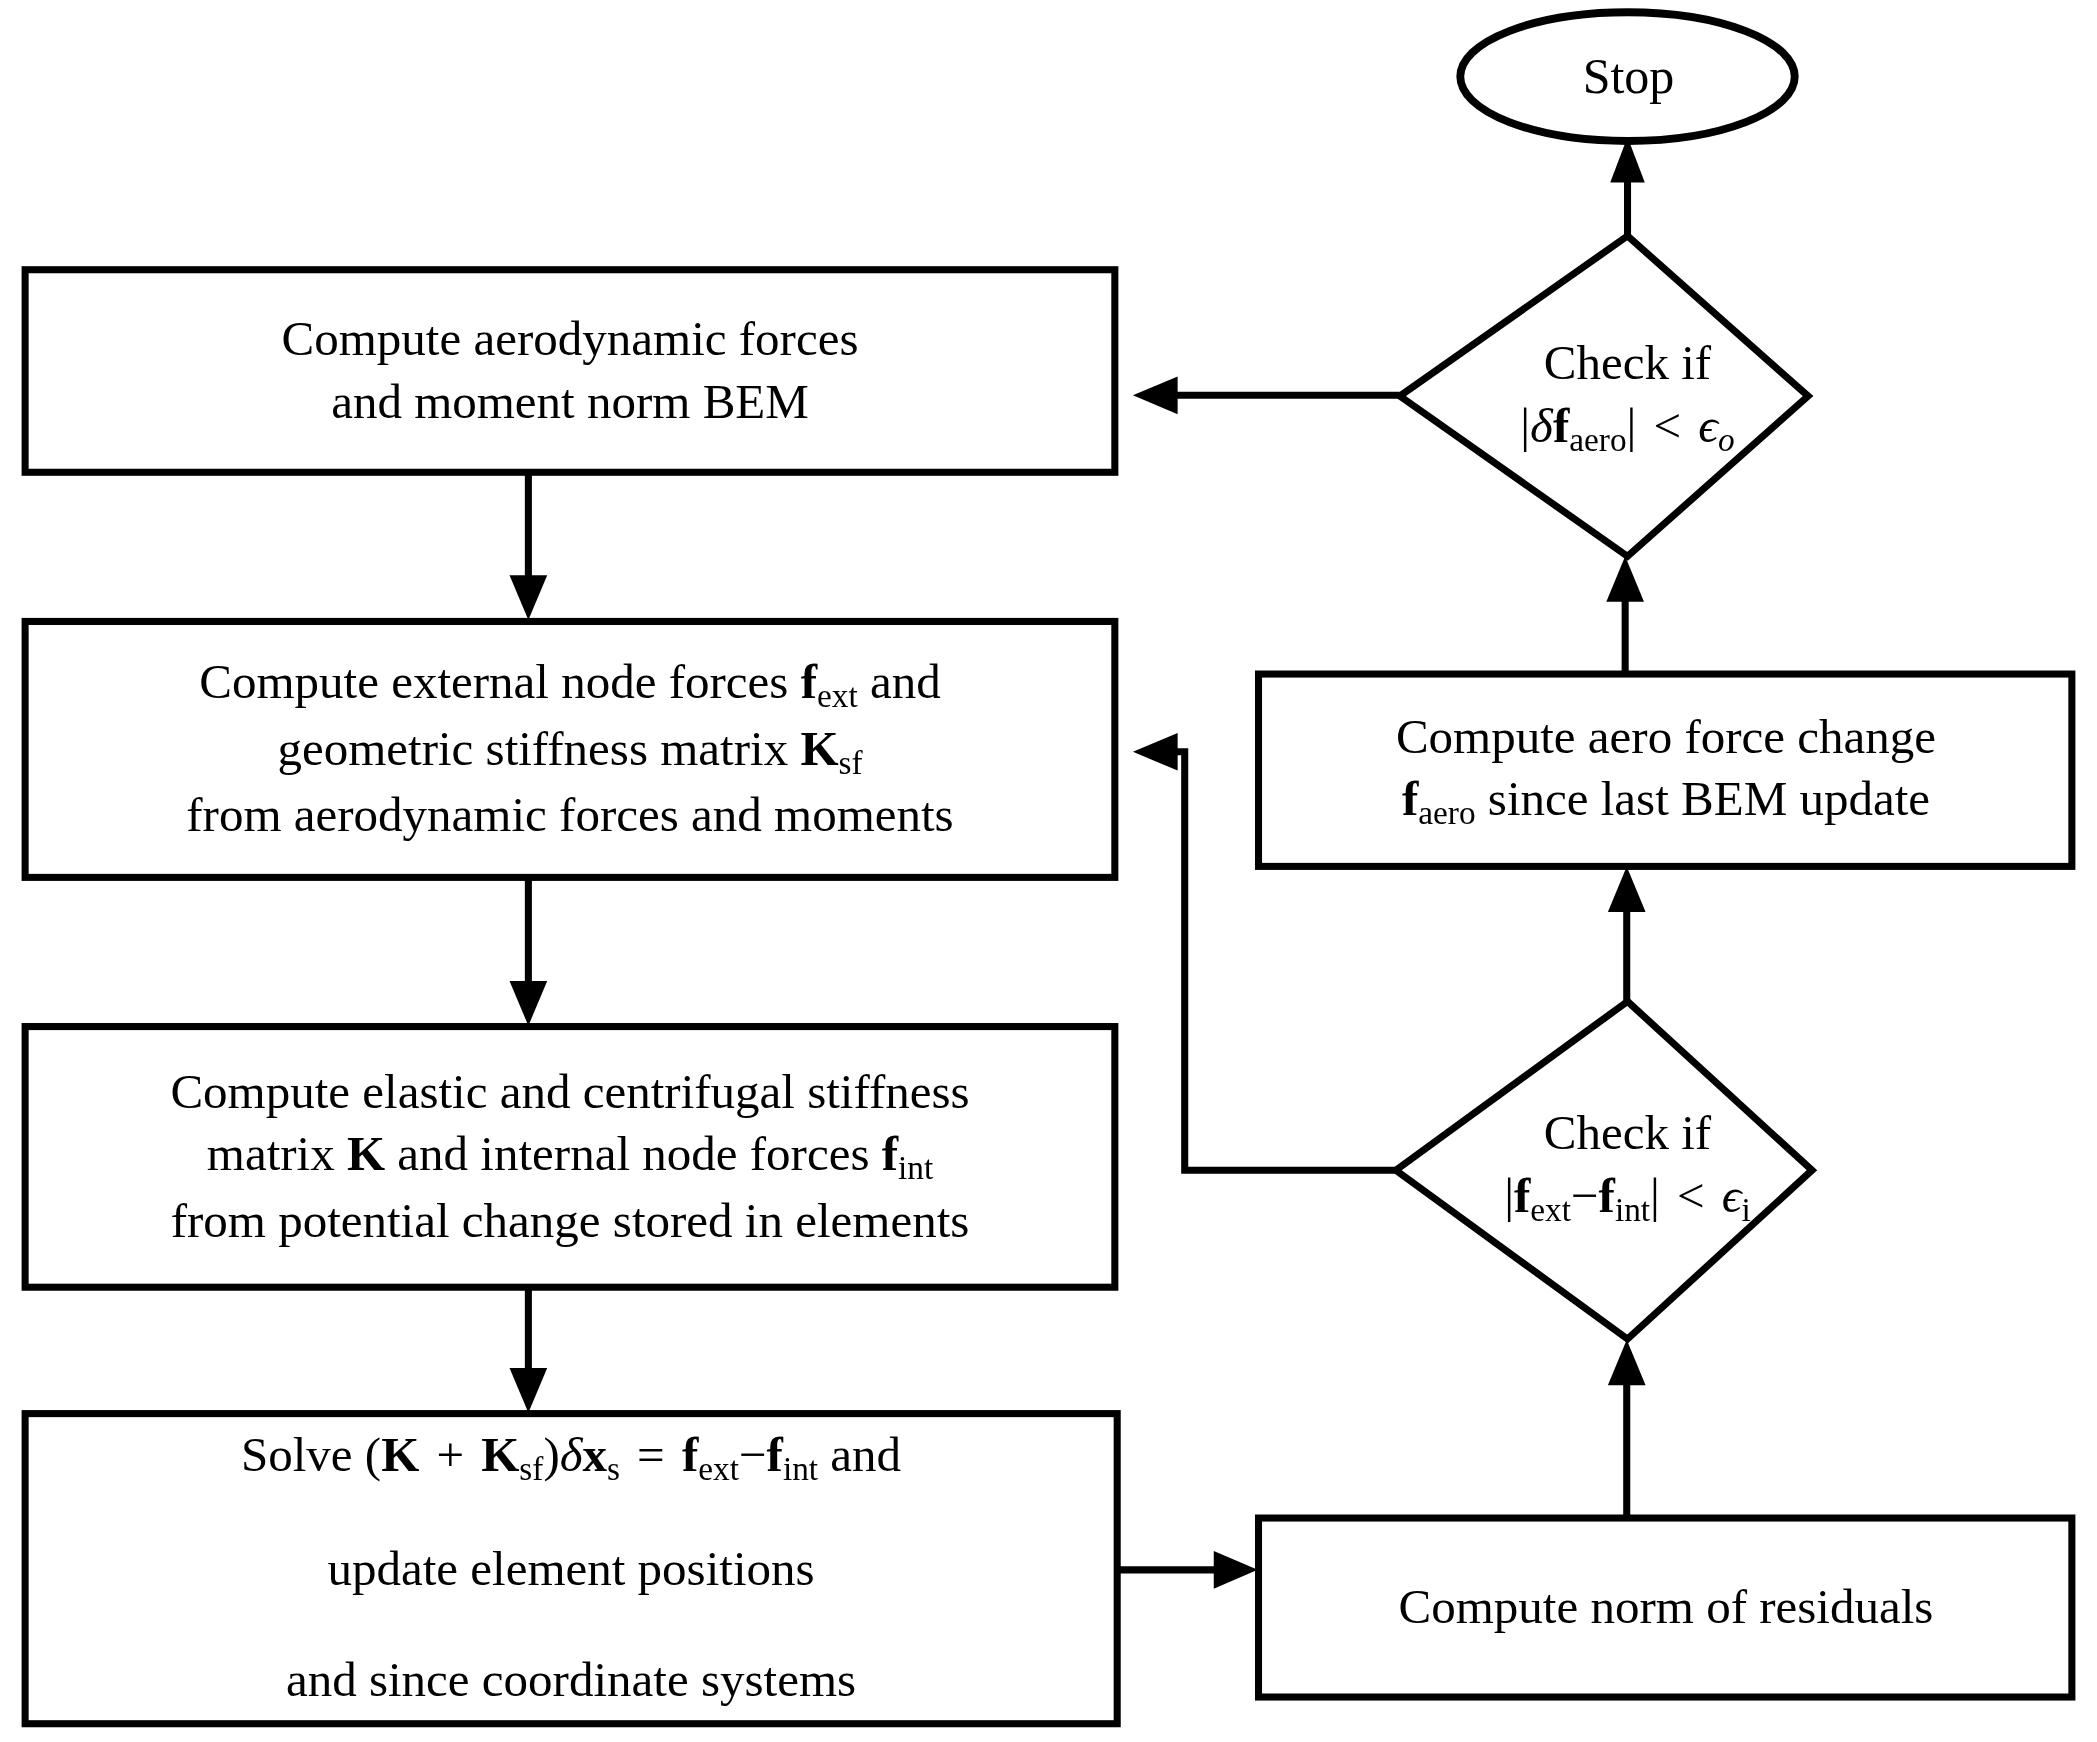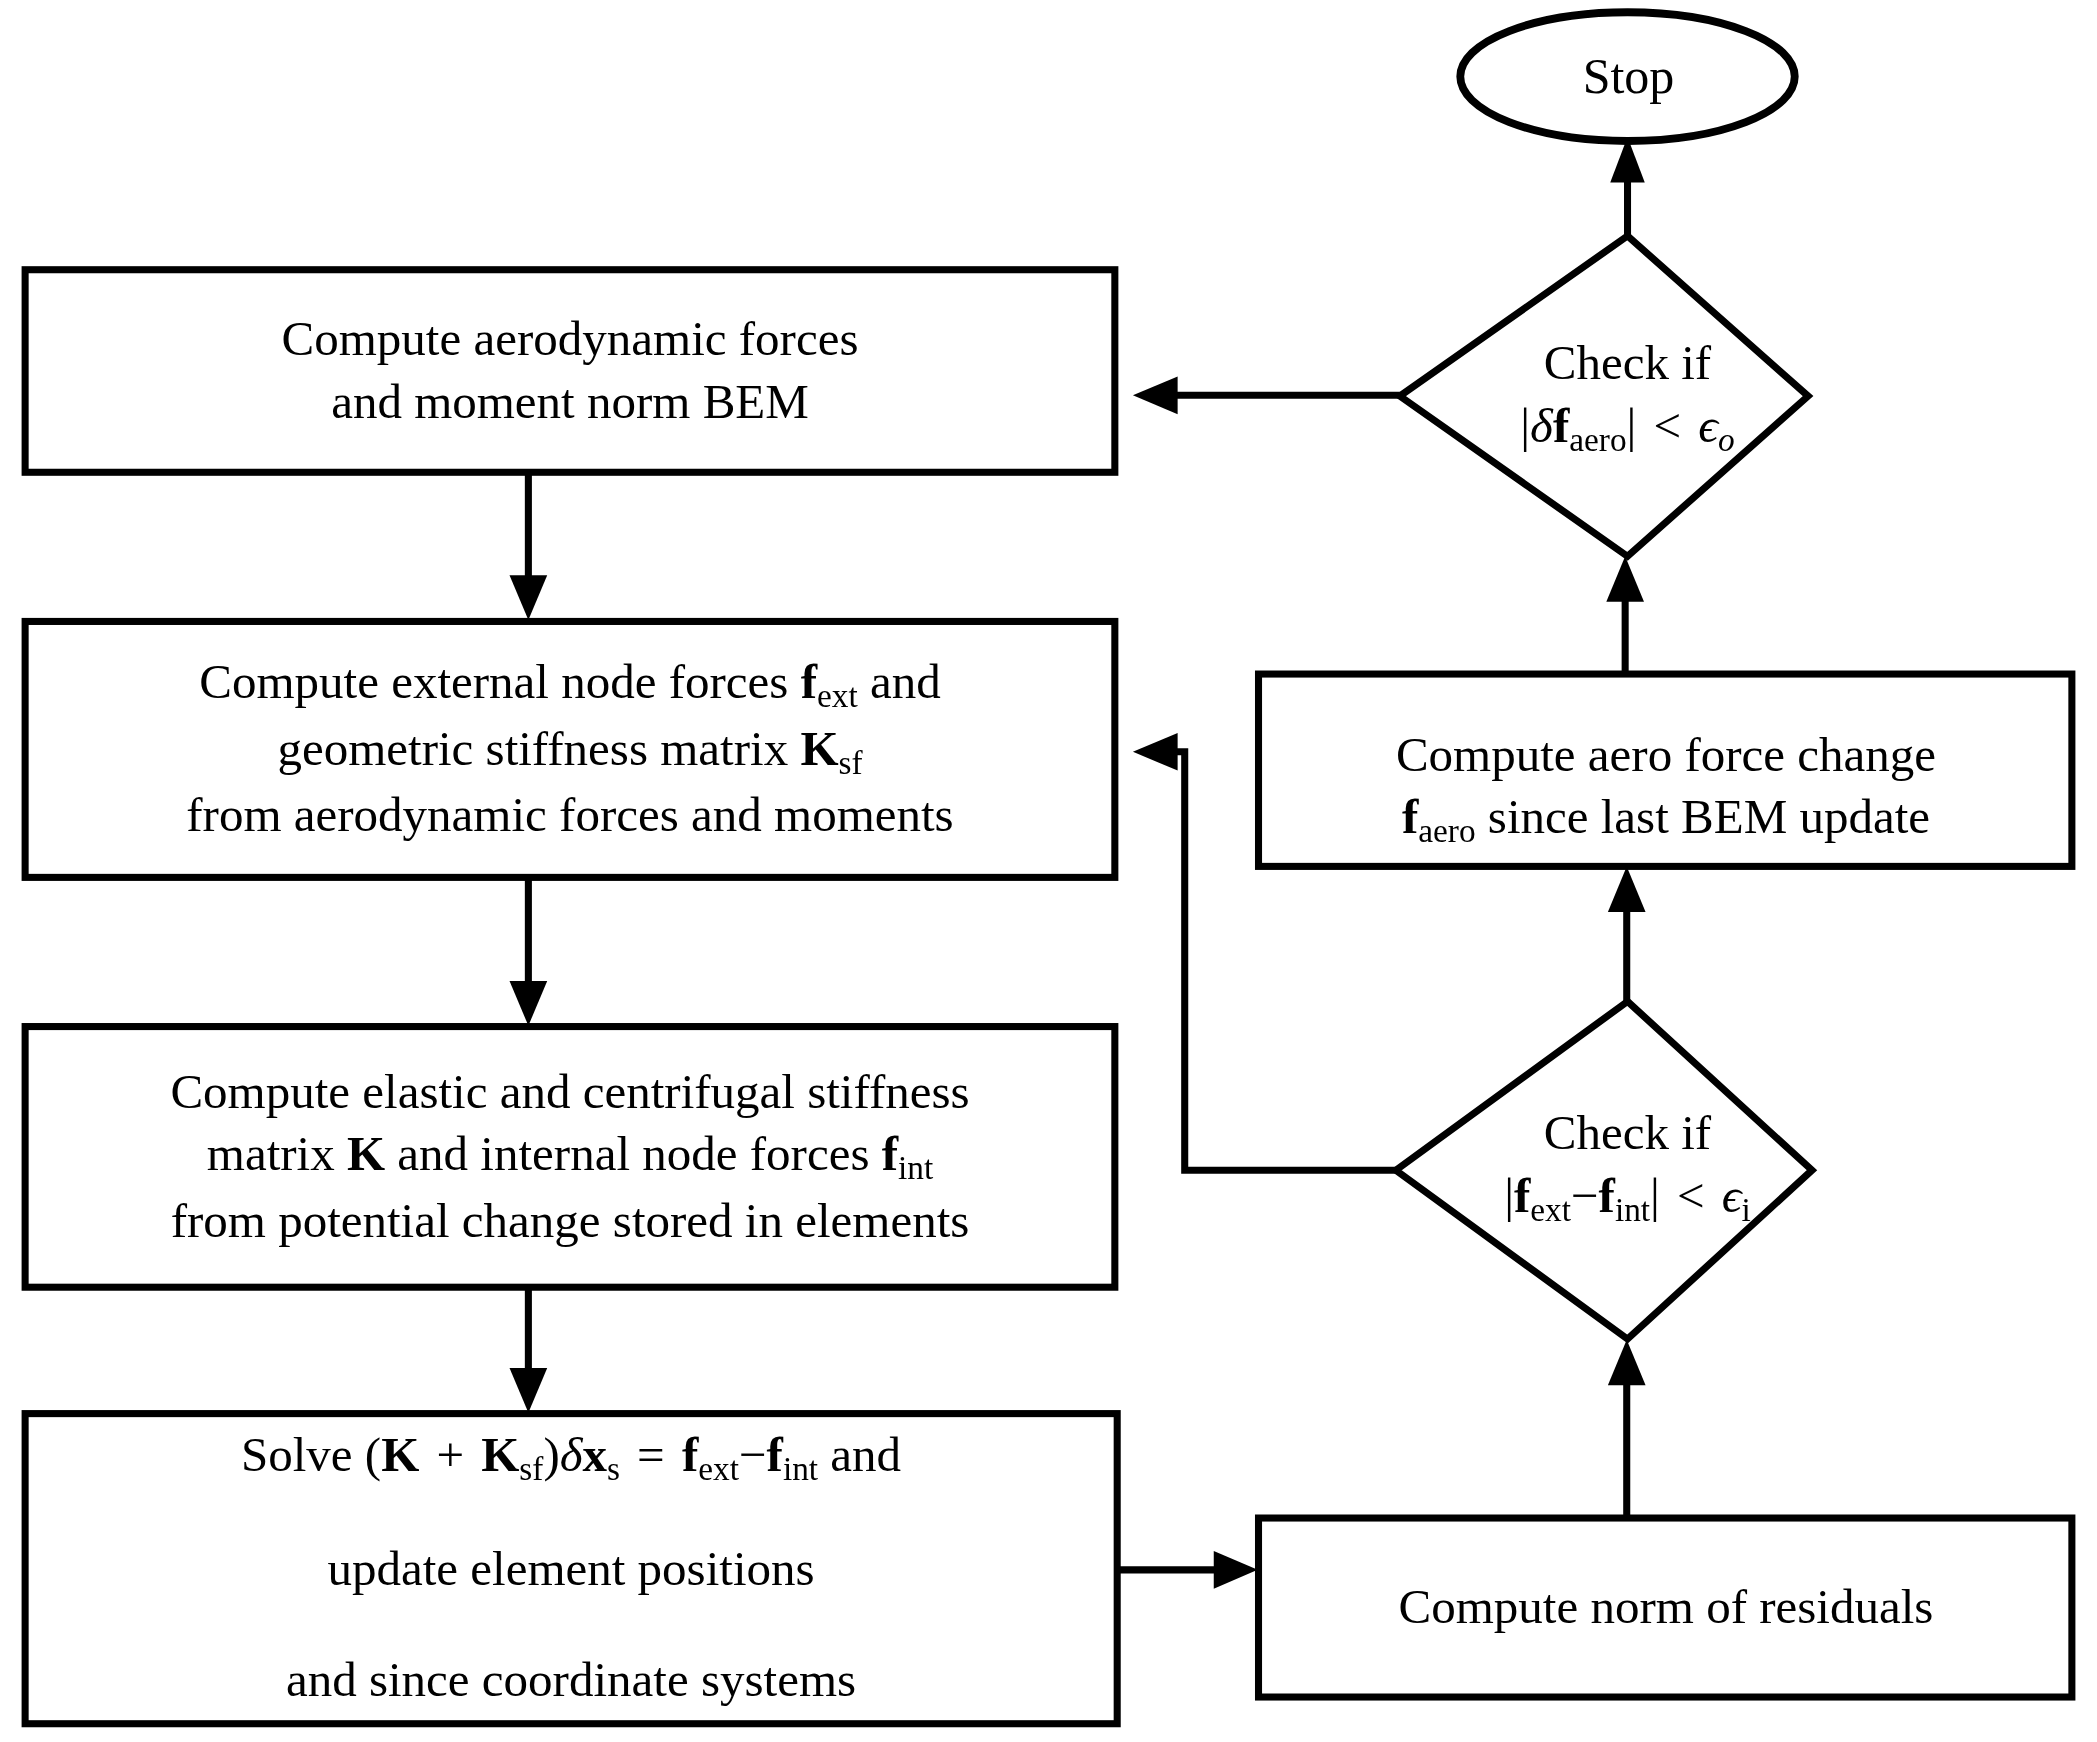--- a/index.html
+++ b/index.html
@@ -166,21 +166,21 @@
     <span class="ln">matrix <b class="vecb">K</b> and internal node forces <b class="vecb">f<sub>int</sub></b></span>
     <span class="ln">from potential change stored in elements</span>
   </div>
 
   <div class="node-text fs-big" style="left:25px; top:1413px; width:1092px; height:310px;gap:48px;">
     <span class="ln">Solve (<b class="vecb">K</b><span class="op">&nbsp;+&nbsp;</span><b class="vecb">K<sub>sf</sub></b>)<i class="gk">δ</i><b class="vecb">x<sub>s</sub></b><span class="op">&nbsp;=&nbsp;</span><b class="vecb">f<sub>ext</sub></b>−<b class="vecb">f<sub>int</sub></b> and</span>
     <span class="ln">update element positions</span>
     <span class="ln">and since coordinate systems</span>
   </div>
 
-  <div class="node-text fs-big" style="left:1259px; top:692px; width:814px; height:192px;">
+  <div class="node-text fs-big" style="left:1259px; top:674px; width:814px; height:192px;">
     <span class="ln">Compute aero force change</span>
     <span class="ln"><b class="vecb">f<sub>aero</sub></b> since last BEM update</span>
   </div>
 
   <div class="node-text fs-big" style="left:1396px; top:1029px; width:463px; height:275px;">
     <span class="ln">Check if</span>
     <span class="ln">|<b class="vecb">f<sub>ext</sub></b>−<b class="vecb">f<sub>int</sub></b>|<span class="op">&nbsp;&lt;&nbsp;</span><i class="gk">ϵ</i><sub>i</sub></span>
   </div>
 
   <div class="node-text fs-big" style="left:1259px; top:1518px; width:814px; height:179px;">

